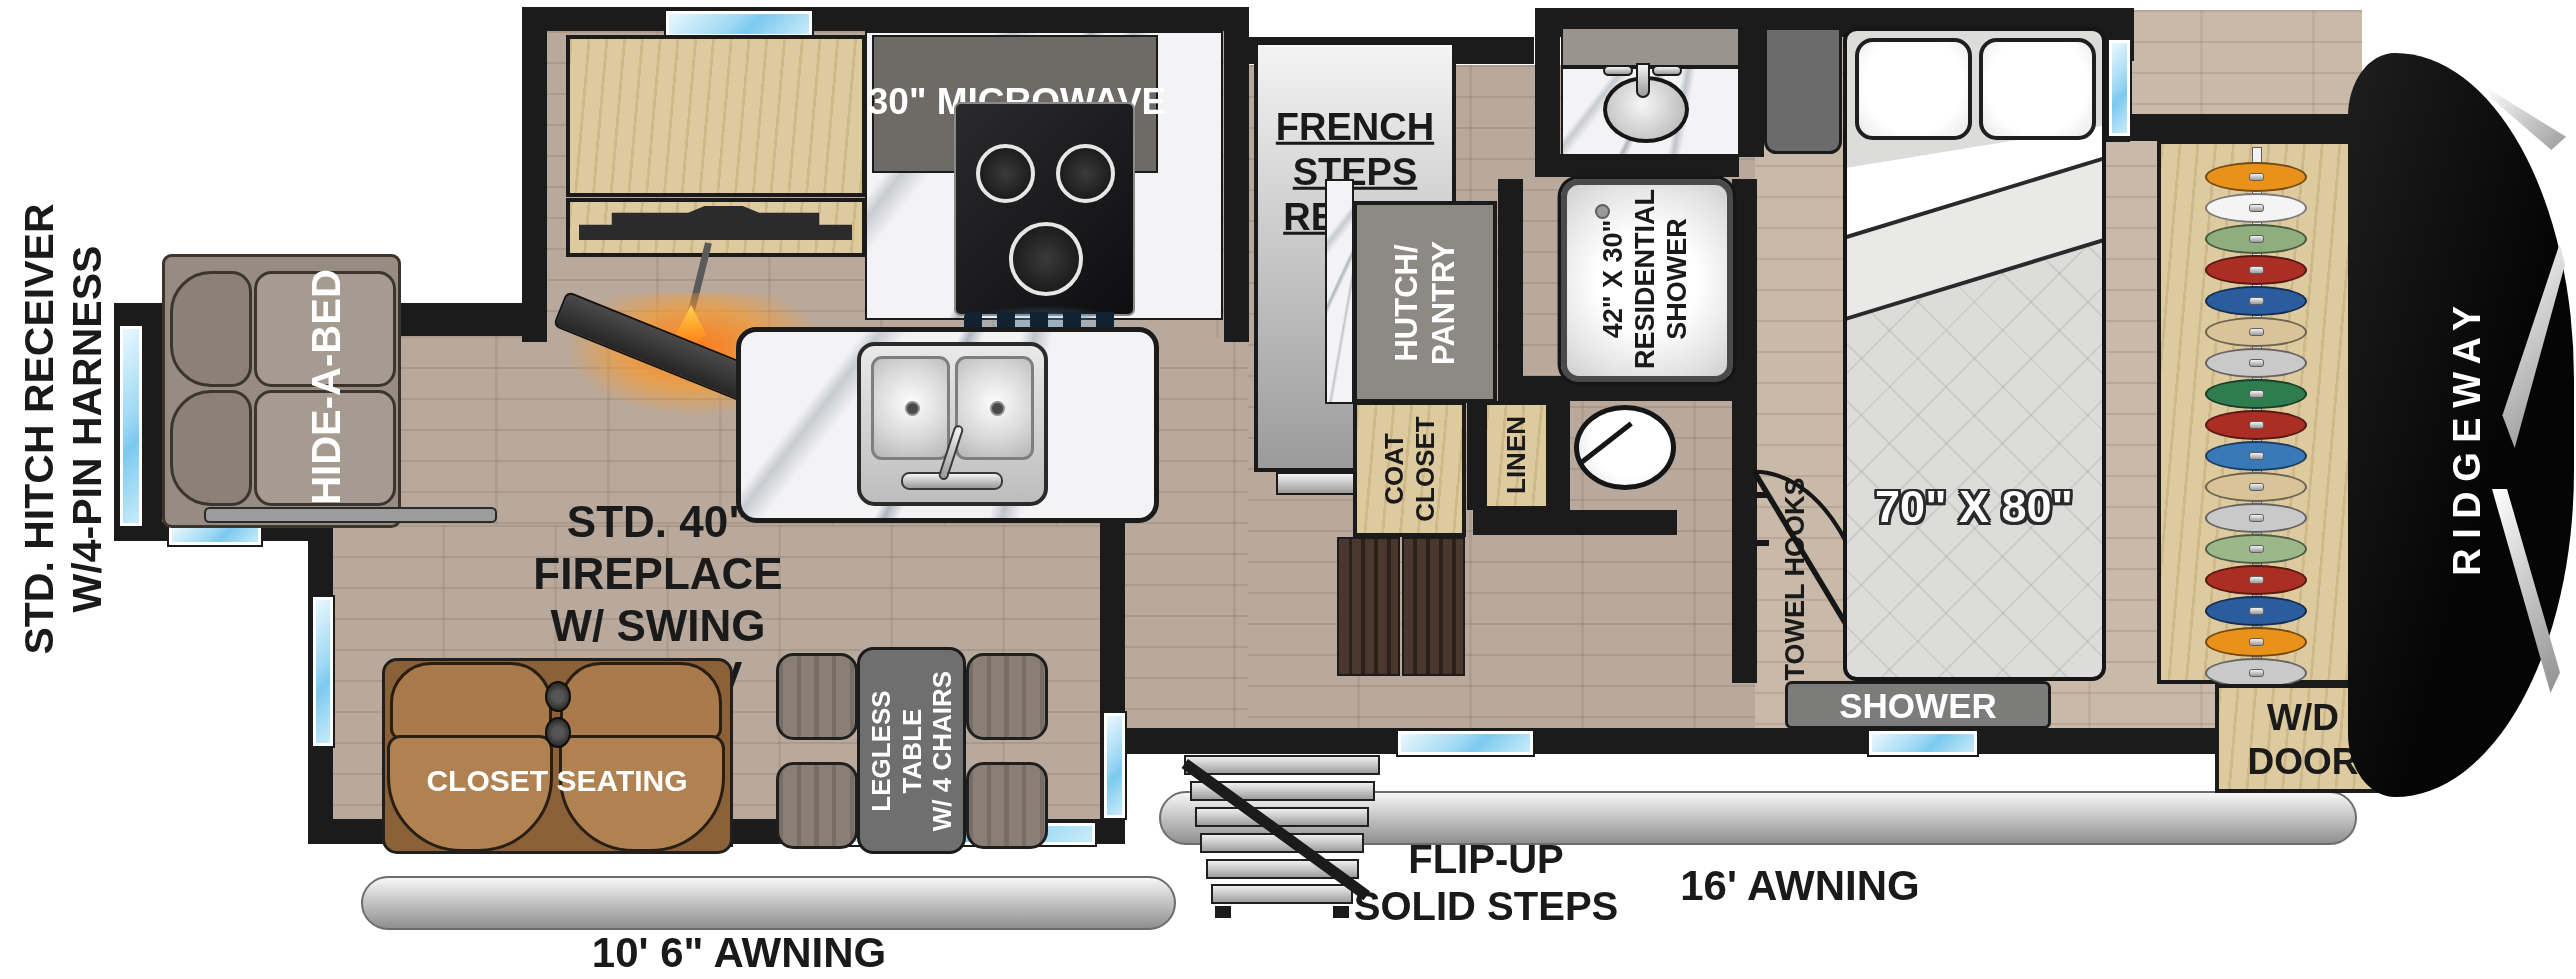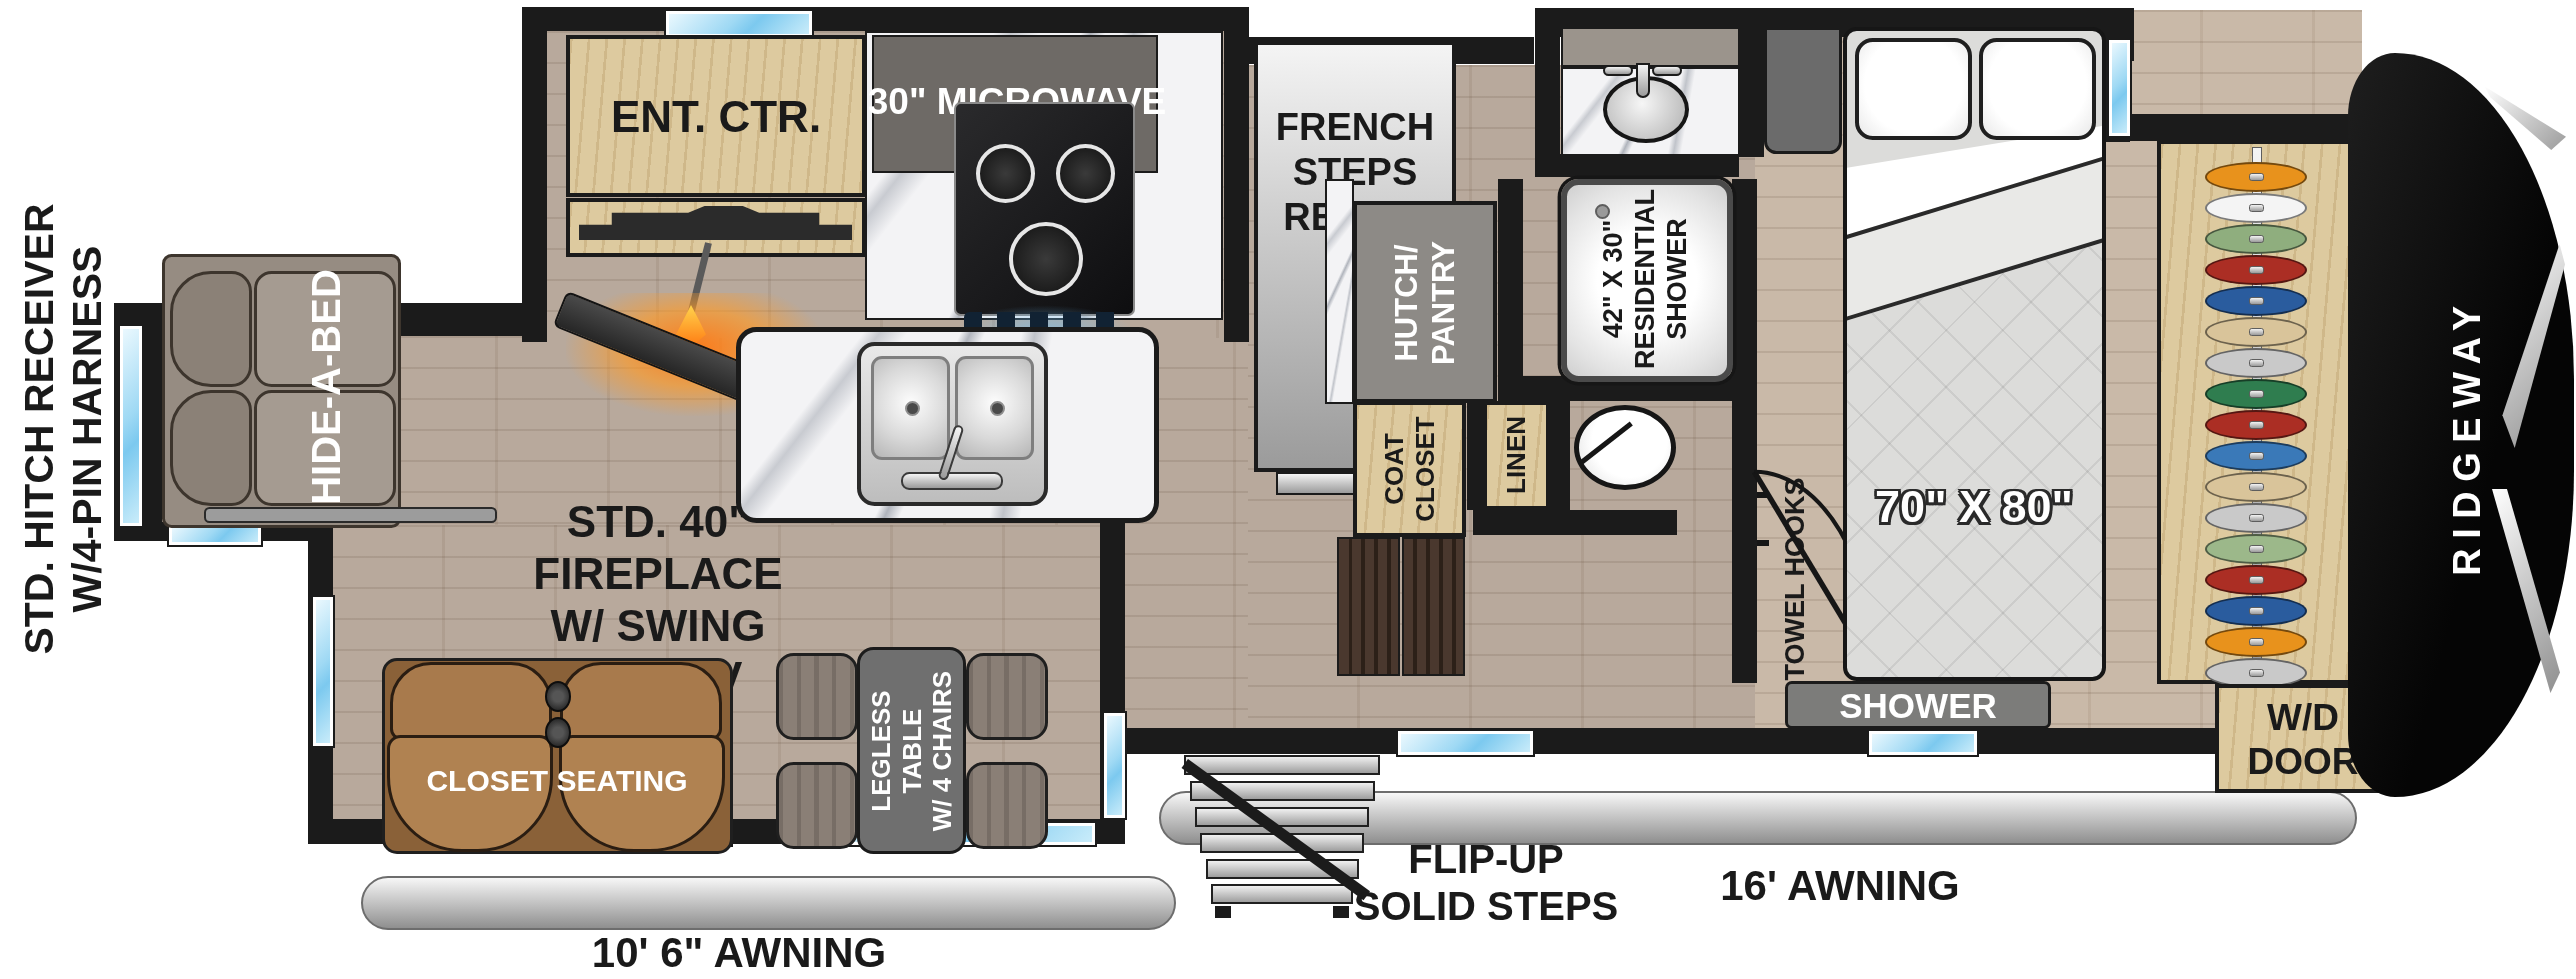--- a/index.html
+++ b/index.html
@@ -82,21 +82,20 @@
   <div class="cushion" style="left:170px;top:271px;width:82px;height:116px;background:#8b8177;border-radius:41px 20.4px 20.4px 41px;"></div>
   <div class="cushion" style="left:170px;top:390px;width:82px;height:116px;background:#8b8177;border-radius:41px 20.4px 20.4px 41px;"></div>
   <div class="cushion" style="left:254px;top:271px;width:142px;height:116px;"></div>
   <div class="cushion" style="left:254px;top:390px;width:142px;height:116px;"></div>
   <div class="abs" style="left:204px;top:507px;width:293px;height:16.4px;background:#9c9c9c;border:2.7px solid #2a2a2a;border-radius:5.5px;box-sizing:border-box;"></div>
   <div class="lbl rot white" style="left:327px;top:387px;font-size:40px;">HIDE-A-BED</div>
 
   <div class="tanwood abs" style="left:566px;top:35px;width:300px;height:162px;"></div>
   <div class="tanwood abs" style="left:566px;top:198px;width:300px;height:59px;"></div>
   <div class="abs" style="left:579px;top:206px;width:273px;height:34px;background:#2b2b2b;clip-path:polygon(0 55%,12% 55%,12% 20%,40% 20%,46% 0,60% 0,66% 20%,88% 20%,88% 55%,100% 55%,100% 100%,0 100%);"></div>
-  <div class="lbl" style="left:716px;top:117px;font-size:44px;">ENT. CTR.</div>
   <div class="abs" style="left:705px;top:243px;width:6.8px;height:89px;background:#5a5a5a;transform:rotate(14deg);transform-origin:50% 0;"></div>
   <div class="abs" style="left:566px;top:293px;width:259px;height:123px;background:radial-gradient(ellipse at 50% 45%,rgba(255,120,20,.95) 0%,rgba(255,154,38,.65) 40%,rgba(255,154,38,0) 72%);"></div>
   <div class="abs" style="left:676px;top:305px;width:30px;height:42px;background:linear-gradient(180deg,#ffd34d,#ff7a12);clip-path:polygon(50% 0,78% 38%,100% 70%,50% 100%,0 70%,26% 34%);"></div>
   <div class="abs" style="left:549px;top:345px;width:297px;height:38px;background:linear-gradient(180deg,#4a4a4a,#262626);border-radius:6.8px;transform:rotate(22deg);border:2px solid #141414;box-sizing:border-box;"></div>
   <div class="marble abs" style="left:865px;top:31px;width:358px;height:289px;border:2.7px solid #1b1b1b;box-sizing:border-box;"></div>
   <div class="abs" style="left:872px;top:35px;width:286px;height:138px;background:#6e6a66;border:2.7px solid #1b1b1b;box-sizing:border-box;"></div>
   <div class="lbl white" style="left:1017px;top:102px;font-size:37px;">30" MICROWAVE</div>
   <div class="abs" style="left:954px;top:102px;width:181px;height:214px;background:linear-gradient(135deg,#2a2a2c,#0e0e10);border:2.7px solid #8a8a8a;border-radius:6.8px;box-sizing:border-box;"></div>
   <div class="burner" style="left:976px;top:144px;width:59px;height:59px;"></div>
   <div class="burner" style="left:1056px;top:144px;width:59px;height:59px;"></div>
@@ -107,21 +106,21 @@
 
   <div class="lbl" style="left:658px;top:600px;font-size:44px;">
     <div>STD. 40"</div>
     <div>FIREPLACE</div>
     <div>W/ SWING</div>
     <div>ARM TV</div>
   </div>
 
   <div class="abs silver" style="left:1254px;top:41px;width:202px;height:431px;border:4.1px solid #1b1b1b;box-sizing:border-box;"></div>
   <div class="abs silver" style="left:1276px;top:472px;width:158px;height:23px;border:2.7px solid #1b1b1b;box-sizing:border-box;"></div>
-  <div class="lbl" style="left:1355px;top:172px;font-size:38px;">
+  <div class="lbl" style="left:1355px;top:172px;font-size:38px;text-decoration:underline;">
     <div>FRENCH</div>
     <div>STEPS</div>
     <div>REFRIG</div>
   </div>
 
   <div class="marble abs" style="left:736px;top:327px;width:423px;height:196px;border:5.5px solid #1b1b1b;border-radius:20.4px;box-sizing:border-box;"></div>
   <div class="abs" style="left:857px;top:342px;width:191px;height:164px;background:linear-gradient(180deg,#e9e9e9,#bdbdbd);border:4.8px solid #2a2a2a;border-radius:17.7px;box-sizing:border-box;"></div>
   <div class="basin" style="left:871px;top:356px;width:79px;height:104px;"></div>
   <div class="basin" style="left:955px;top:356px;width:79px;height:104px;"></div>
   <div class="abs" style="left:905px;top:401px;width:11px;height:11px;border-radius:50%;background:#4a4a4a;border:2.7px solid #8f8f8f;"></div>
@@ -272,17 +271,17 @@
   </div>
 
   <div class="lbl rot" style="left:63px;top:429px;font-size:41px;">
     <div>STD. HITCH RECEIVER</div>
     <div>W/4-PIN HARNESS</div>
   </div>
   <div class="lbl" style="left:1486px;top:883px;font-size:40px;">
     <div>FLIP-UP</div>
     <div>SOLID STEPS</div>
   </div>
-  <div class="lbl" style="left:1840px;top:886px;font-size:42px;">16' AWNING</div>
+  <div class="lbl" style="left:1800px;top:886px;font-size:42px;">16' AWNING</div>
   <div class="lbl" style="left:739px;top:953px;font-size:42px;">10' 6" AWNING</div>
 
 </div>
 
 
 </body></html>

